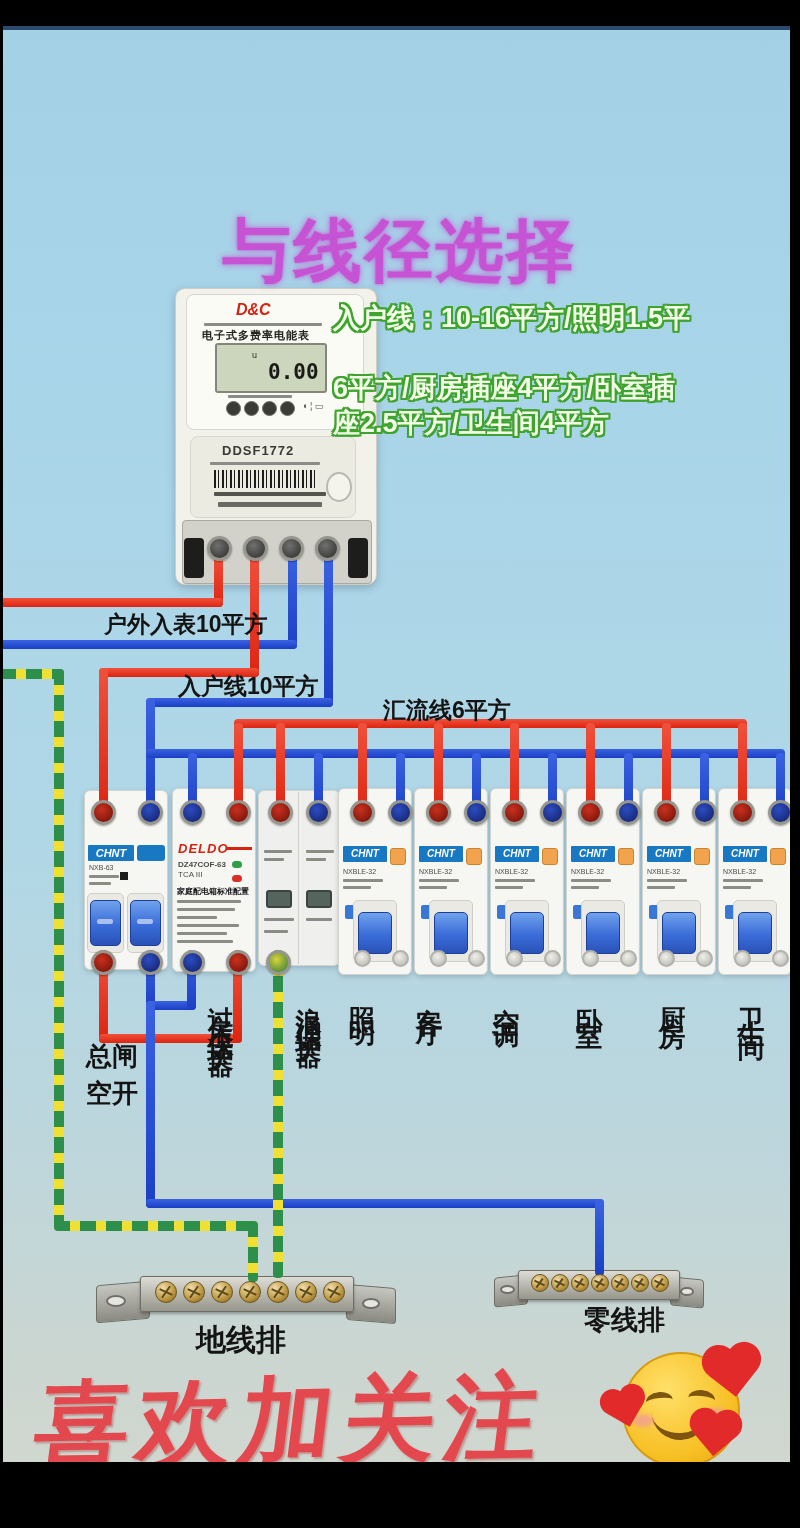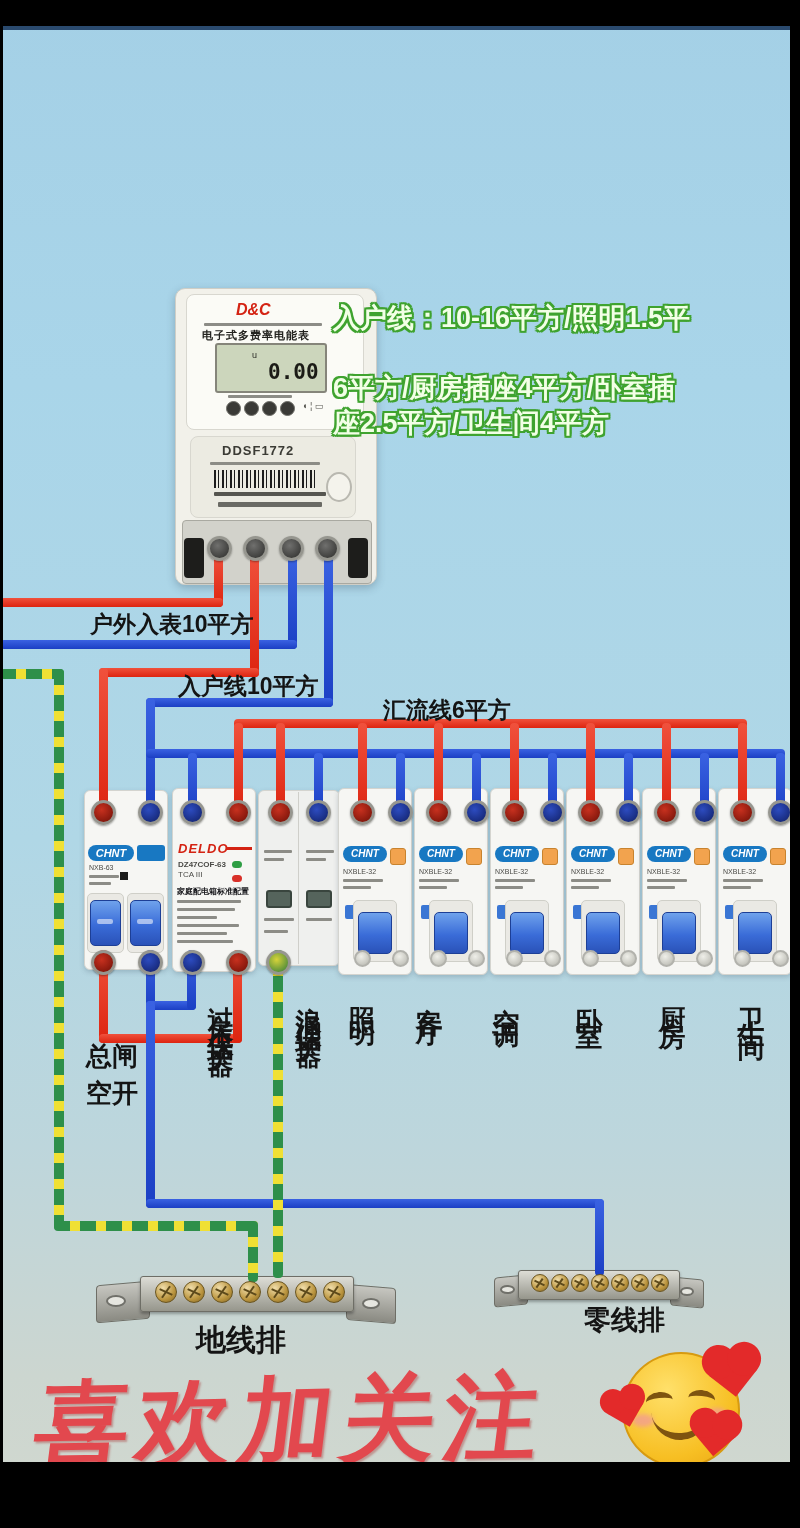--- a/index.html
+++ b/index.html
@@ -26,21 +26,21 @@
         box-sizing:border-box;z-index:6;box-shadow:0 1px 2px rgba(0,0,0,.35);}
   .t-r{background:radial-gradient(circle at 40% 35%,#c8311f,#6e0f06);}
   .t-b{background:radial-gradient(circle at 40% 35%,#2d4cc0,#101f66);}
   .t-g{background:radial-gradient(circle at 40% 35%,#70706e,#2c2c2a);}
   .t-gn{background:radial-gradient(circle at 40% 35%,#d6d33a,#2e7a3a);}
   .screwsm{position:absolute;width:17px;height:17px;border-radius:50%;border:2px solid #b2b2ac;
         background:radial-gradient(circle at 40% 35%,#efefe9,#b5b5ad);box-sizing:border-box;z-index:6;}
   
   .device{position:absolute;background:#f6f6f3;border:1px solid #d4d4cf;border-radius:6px;
         box-shadow:0 2px 5px rgba(60,80,100,.25);box-sizing:border-box;z-index:2;}
-  .chnt-logo{position:absolute;background:#1878c2;border-radius:8px;color:#fff;font-style:italic;
+  .chnt-logo{position:absolute;background:#1878c2;border-radius:1px;color:#fff;font-style:italic;
         font-weight:bold;text-align:center;z-index:3;}
   .orange-btn{position:absolute;background:#f2a34e;border:1px solid #c8832e;border-radius:3px;z-index:3;box-sizing:border-box;}
   .microbar{position:absolute;background:#8c8c86;height:3px;border-radius:1px;z-index:3;}
   .microtext{position:absolute;color:#4a4a46;font-size:7px;z-index:3;white-space:nowrap;}
   .handle-frame{position:absolute;background:#eae9e4;border:1px solid #cfcfc8;border-radius:5px;z-index:3;box-sizing:border-box;}
   .handle{position:absolute;background:linear-gradient(180deg,#6fa2ec 0%,#3a6cd8 55%,#2a52b8 100%);
         border:1px solid #1d3f96;border-radius:5px;z-index:4;box-sizing:border-box;}
   .winlcd{position:absolute;background:#55645c;border:2px solid #39453e;border-radius:3px;z-index:3;box-sizing:border-box;}
   
   .blabel{position:absolute;font-weight:bold;color:#141414;z-index:10;white-space:nowrap;}
@@ -81,20 +81,21 @@
 <body>
 
 <div id="stage">
 
   <div class="bar" style="left:0;top:0;width:800px;height:26px;"></div>
   <div class="navline" style="left:0;top:26px;width:800px;height:4px;"></div>
   <div class="bar" style="left:0;top:1462px;width:800px;height:66px;"></div>
   <div class="bar" style="left:0;top:0;width:3px;height:1528px;"></div>
   <div class="bar" style="left:790px;top:0;width:10px;height:1528px;"></div>
 
+  <div class="title" style="top:206px;font-size:68px;">与线径选择</div>
 
   <div class="note-line" style="left:333px;top:300px;">入户线：10-16平方/照明1.5平</div>
   <div class="note-line" style="left:333px;top:370px;">6平方/厨房插座4平方/卧室插</div>
   <div class="note-line" style="left:333px;top:405px;">座2.5平方/卫生间4平方</div>
 
   <div class="meter-body"></div>
   <div class="panel" style="left:186px;top:294px;width:178px;height:136px;"></div>
   <div style="position:absolute;left:236px;top:301px;font-size:16px;font-weight:bold;color:#d42313;z-index:5;font-style:italic;">D&amp;C</div>
   <div class="microbar" style="left:204px;top:323px;width:118px;"></div>
   <div style="position:absolute;left:202px;top:328px;font-size:11px;font-weight:bold;color:#23231f;z-index:5;letter-spacing:1px;">电子式多费率电能表</div>
@@ -113,21 +114,21 @@
   <div class="microbar" style="left:210px;top:462px;width:110px;"></div>
   <div class="barcode" style="left:214px;top:470px;width:104px;height:18px;"></div>
   <div class="microbar" style="left:214px;top:492px;width:112px;height:4px;background:#55554f;"></div>
   <div class="microbar" style="left:218px;top:502px;width:104px;height:5px;background:#6a6a64;"></div>
   <div style="position:absolute;left:326px;top:472px;width:26px;height:30px;border-radius:50%;background:#f4f3ec;border:2px solid #b9b8b0;z-index:5;box-sizing:border-box;"></div>
 
   <div style="position:absolute;left:182px;top:520px;width:188px;height:62px;background:#d2d2cb;border:1px solid #a9a9a1;border-radius:4px;z-index:3;"></div>
   <div style="position:absolute;left:184px;top:538px;width:20px;height:40px;background:#1d1d1b;border-radius:4px;z-index:5;"></div>
   <div style="position:absolute;left:348px;top:538px;width:20px;height:40px;background:#1d1d1b;border-radius:4px;z-index:5;"></div>
 
-  <div class="blabel" style="left:90px;top:609px;font-size:23px;">户外入表10平方</div>
+  <div class="blabel" style="left:104px;top:609px;font-size:23px;">户外入表10平方</div>
   <div class="blabel" style="left:178px;top:671px;font-size:23px;">入户线10平方</div>
   <div class="blabel" style="left:383px;top:695px;font-size:23px;">汇流线6平方</div>
 
   <div class="device" style="left:84px;top:790px;width:84px;height:180px;"></div>
   <div class="chnt-logo" style="left:88px;top:845px;width:46px;height:16px;font-size:11px;line-height:16px;">CHNT</div>
   <div style="position:absolute;left:137px;top:845px;width:28px;height:16px;background:#1878c2;border-radius:3px;z-index:3;"></div>
   <div class="microtext" style="left:89px;top:864px;">NXB-63</div>
   <div class="microbar" style="left:89px;top:875px;width:30px;"></div>
   <div class="microbar" style="left:89px;top:882px;width:22px;"></div>
   <div style="position:absolute;left:120px;top:872px;width:8px;height:8px;background:#1c1c1a;z-index:3;"></div>

